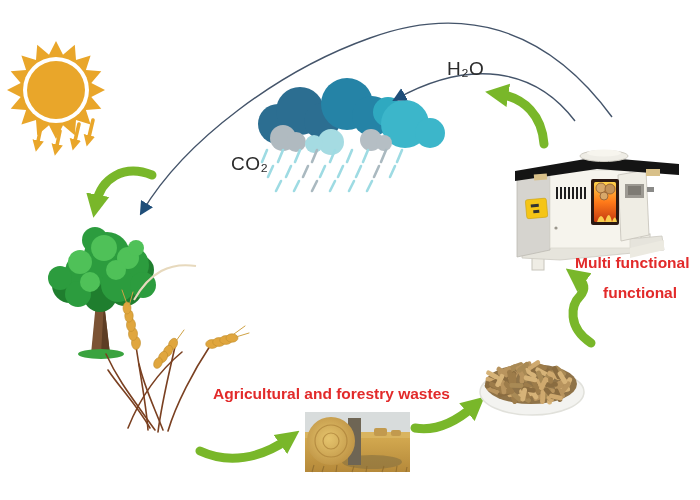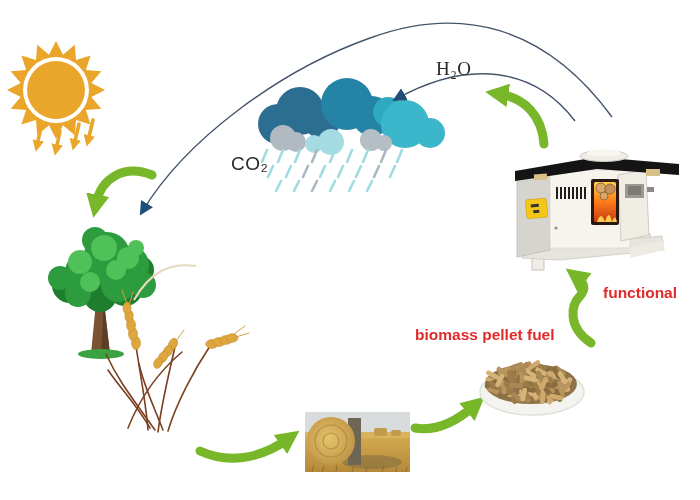--- a/index.html
+++ b/index.html
@@ -3,21 +3,21 @@
 <meta charset="utf-8">
 <style>
   html,body{margin:0;padding:0;background:#fff;}
   .canvas{position:relative;width:700px;height:500px;background:#ffffff;overflow:hidden;
           font-family:"Liberation Sans", sans-serif;}
   .canvas svg.scene{position:absolute;left:0;top:0;}
   .lbl{position:absolute;white-space:nowrap;line-height:1;}
   .lbl.chem{color:#2b2b2b;font-size:19px;font-weight:400;letter-spacing:.5px;}
   .lbl.red{color:#e22a2a;font-size:15.5px;font-weight:bold;}
   .lbl-co2{left:185px;top:154px;margin-left:46px;}
-  .lbl-h2o{left:436px;top:59px;font-family:Liberation Serif, serif;}
+  .lbl-h2o{left:447px;top:59px;}
   .lbl-wastes{left:213px;top:386px;}
   .lbl-pellet{left:415px;top:327px;}
   .lbl-multi1{left:575px;top:255px;}
   .lbl-multi2{left:603px;top:285px;}
 </style>
 </head>
 <body>
 
 <div class="canvas">
 
@@ -321,15 +321,16 @@
       <path d="M597,222 q4,-12 8,0 q4,-14 7,0 q3,-9 5,0 z" fill="#ffdd55" opacity="0.9"></path>
       <rect x="526" y="199" width="21" height="19" rx="2" fill="#f5c517" transform="rotate(-5 536 208)" stroke="#caa20e" stroke-width="0.6"></rect>
       <rect x="531" y="204" width="8" height="3" fill="#333" transform="rotate(-5 536 208)"></rect>
       <rect x="533" y="210" width="6" height="3" fill="#333" transform="rotate(-5 536 208)"></rect>
       <circle cx="556" cy="228" r="1.6" fill="#9a968c"></circle>
     </g>
   </svg>
 
   <div class="lbl chem lbl-co2">CO₂</div>
   <div class="lbl chem lbl-h2o">H₂O</div>
-  <div class="lbl red lbl-pellet">biomass pellet fuel</div>
+  <div class="lbl red lbl-wastes">Agricultural and forestry wastes</div>
+  <div class="lbl red lbl-multi1">Multi functional</div>
   <div class="lbl red lbl-multi2">functional</div>
 </div>
 
 </body></html>

